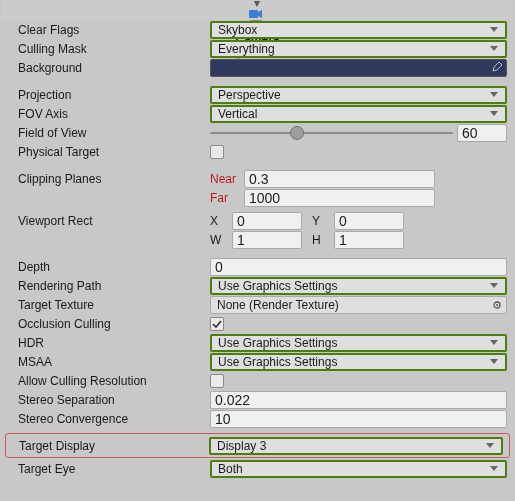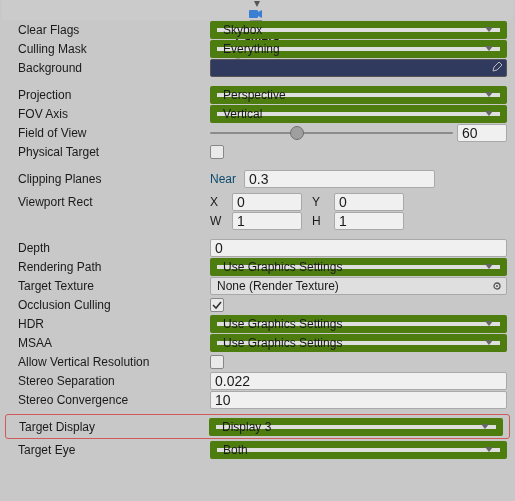--- a/index.html
+++ b/index.html
@@ -56,21 +56,21 @@
     width: 192px;
     flex-shrink: 0;
     color: #1a1a1a;
     white-space: nowrap;
   }
   .field { flex: 1; display: flex; align-items: center; height: 18px; gap:0; padding-right: 6px;}
   .dropdown {
     flex: 1;
     height: 18px;
     background: #dfdfdf;
-    border: 7px solid #4d7c0f;
+    border: 2px solid #4d7c0f;
     border-radius: 2px;
     display: flex;
     align-items: center;
     padding: 0 6px;
     cursor: pointer;
     position: relative;
   }
   .dropdown .dd-text { flex:1; white-space:nowrap; overflow:hidden;}
   .dd-arrow { width:10px; display:flex; align-items:center; justify-content:center; color:#555;}
   .color-swatch {
@@ -95,21 +95,21 @@
     background: #f0f0f0;
     border: 1px solid #a9a9a9;
     border-radius: 2px;
     padding: 0 4px;
     font-family: inherit;
     font-size: 14px;
     color: #1a1a1a;
   }
   .gap { height: 8px; }
   .gap-s { height: 4px; }
-  .sublabel { width: 34px; text-align: left; color:#0c4a6e; }
+  .sublabel { width: 34px; text-align: left; color:#b91c1c; }
   .sublabel-sm { width: 22px; text-align: left; color:#1a1a1a;}
   .slider {
     flex:1;
     height: 18px;
     display:flex; align-items:center;
     position:relative;
     margin-right: 4px;
   }
   .slider-track {
     height: 2px; background: #8b8b8b; width:100%; border-radius:1px;
@@ -287,20 +287,27 @@
 
   <div class="gap"></div>
 
   <div class="row">
     <span class="label">Clipping Planes</span>
     <div class="field">
       <span class="sublabel">Near</span>
       <input class="textfield" style="flex: 0 0 160px;" value="0.3">
     </div>
   </div>
+  <div class="row">
+    <span class="label"></span>
+    <div class="field">
+      <span class="sublabel">Far</span>
+      <input class="textfield" style="flex: 0 0 160px;" value="1000">
+    </div>
+  </div>
 
   <div class="gap-s"></div>
 
   <div class="row">
     <span class="label">Viewport Rect</span>
     <div class="field">
       <span class="sublabel-sm">X</span>
       <input class="textfield" style="width: 70px; margin-right: 10px;" value="0">
       <span class="sublabel-sm">Y</span>
       <input class="textfield" style="width: 70px;" value="0">
@@ -389,21 +396,21 @@
         <span class="dd-arrow">
             <svg width="8" height="5" viewBox="0 0 8 5">
               <path d="M0 0 L8 0 L4 5 Z" fill="#666"></path>
             </svg>
           </span>
       </div>
     </div>
   </div>
 
   <div class="row">
-    <span class="label">Allow Vertical Resolution</span>
+    <span class="label">Allow Culling Resolution</span>
     <div class="field">
       <span class="chkbox"></span>
     </div>
   </div>
 
   <div class="row">
     <span class="label">Stereo Separation</span>
     <div class="field">
         <input class="textfield" style="flex: 1 1 0%;" value="0.022">
       </div>

